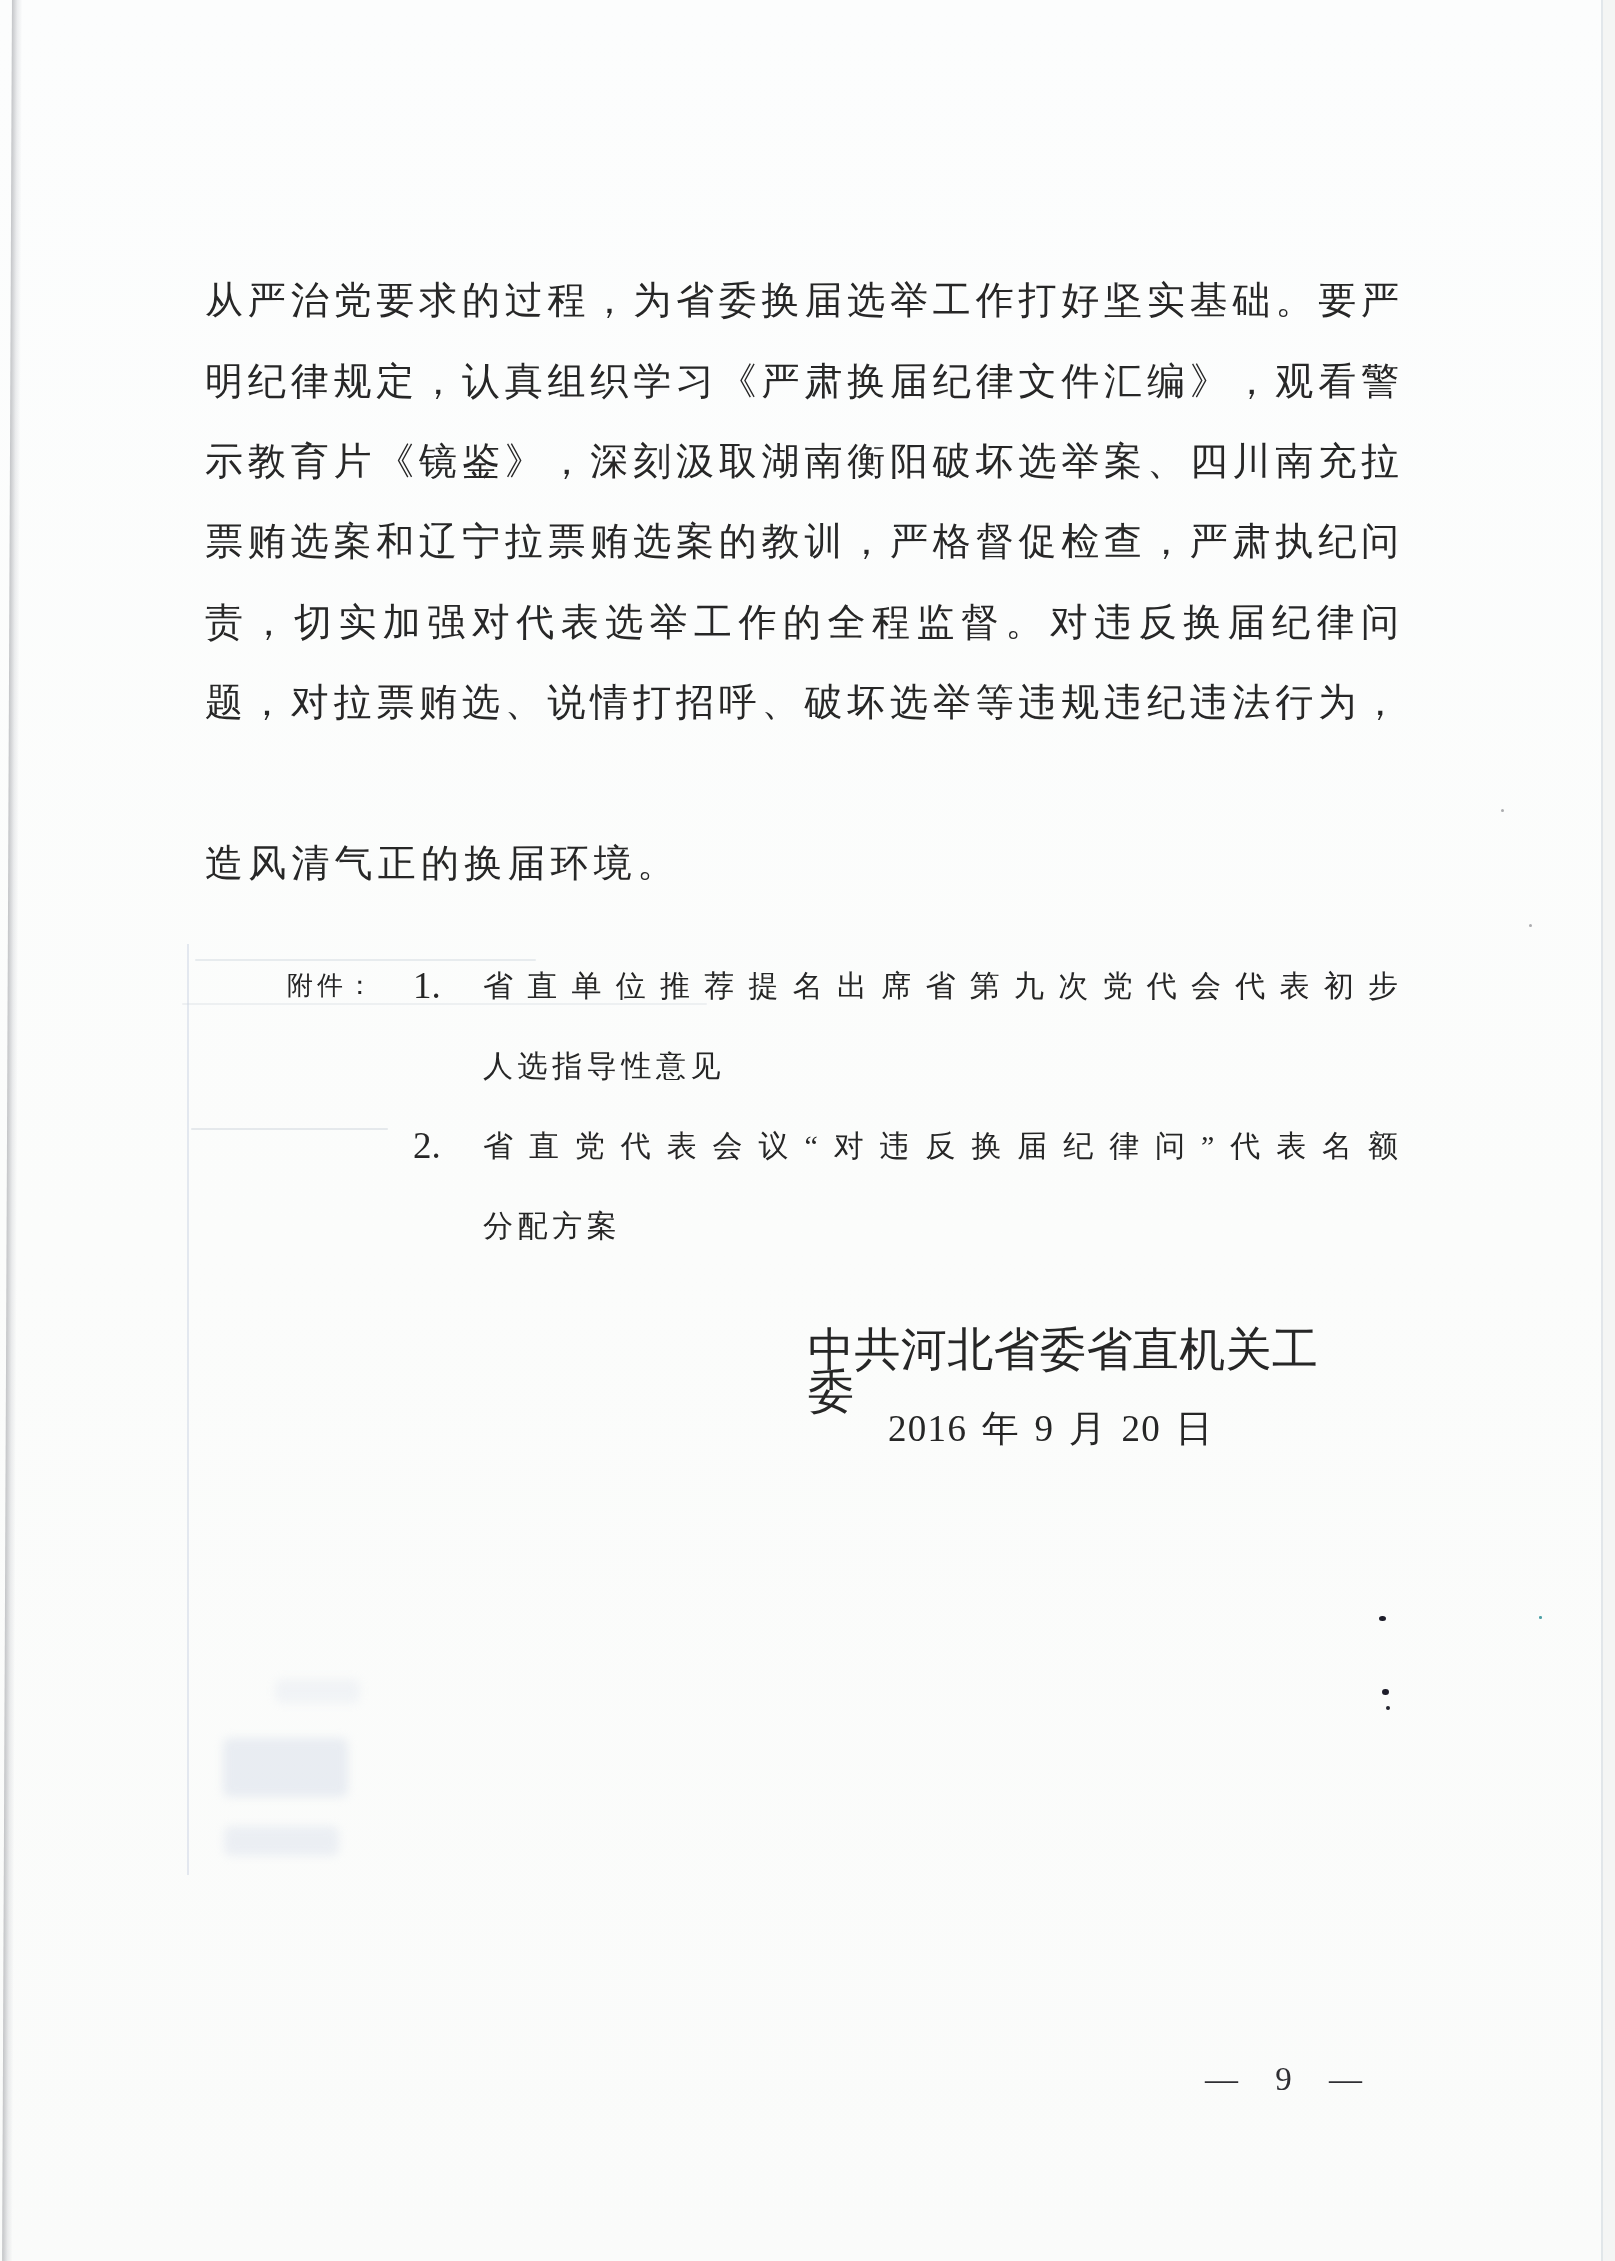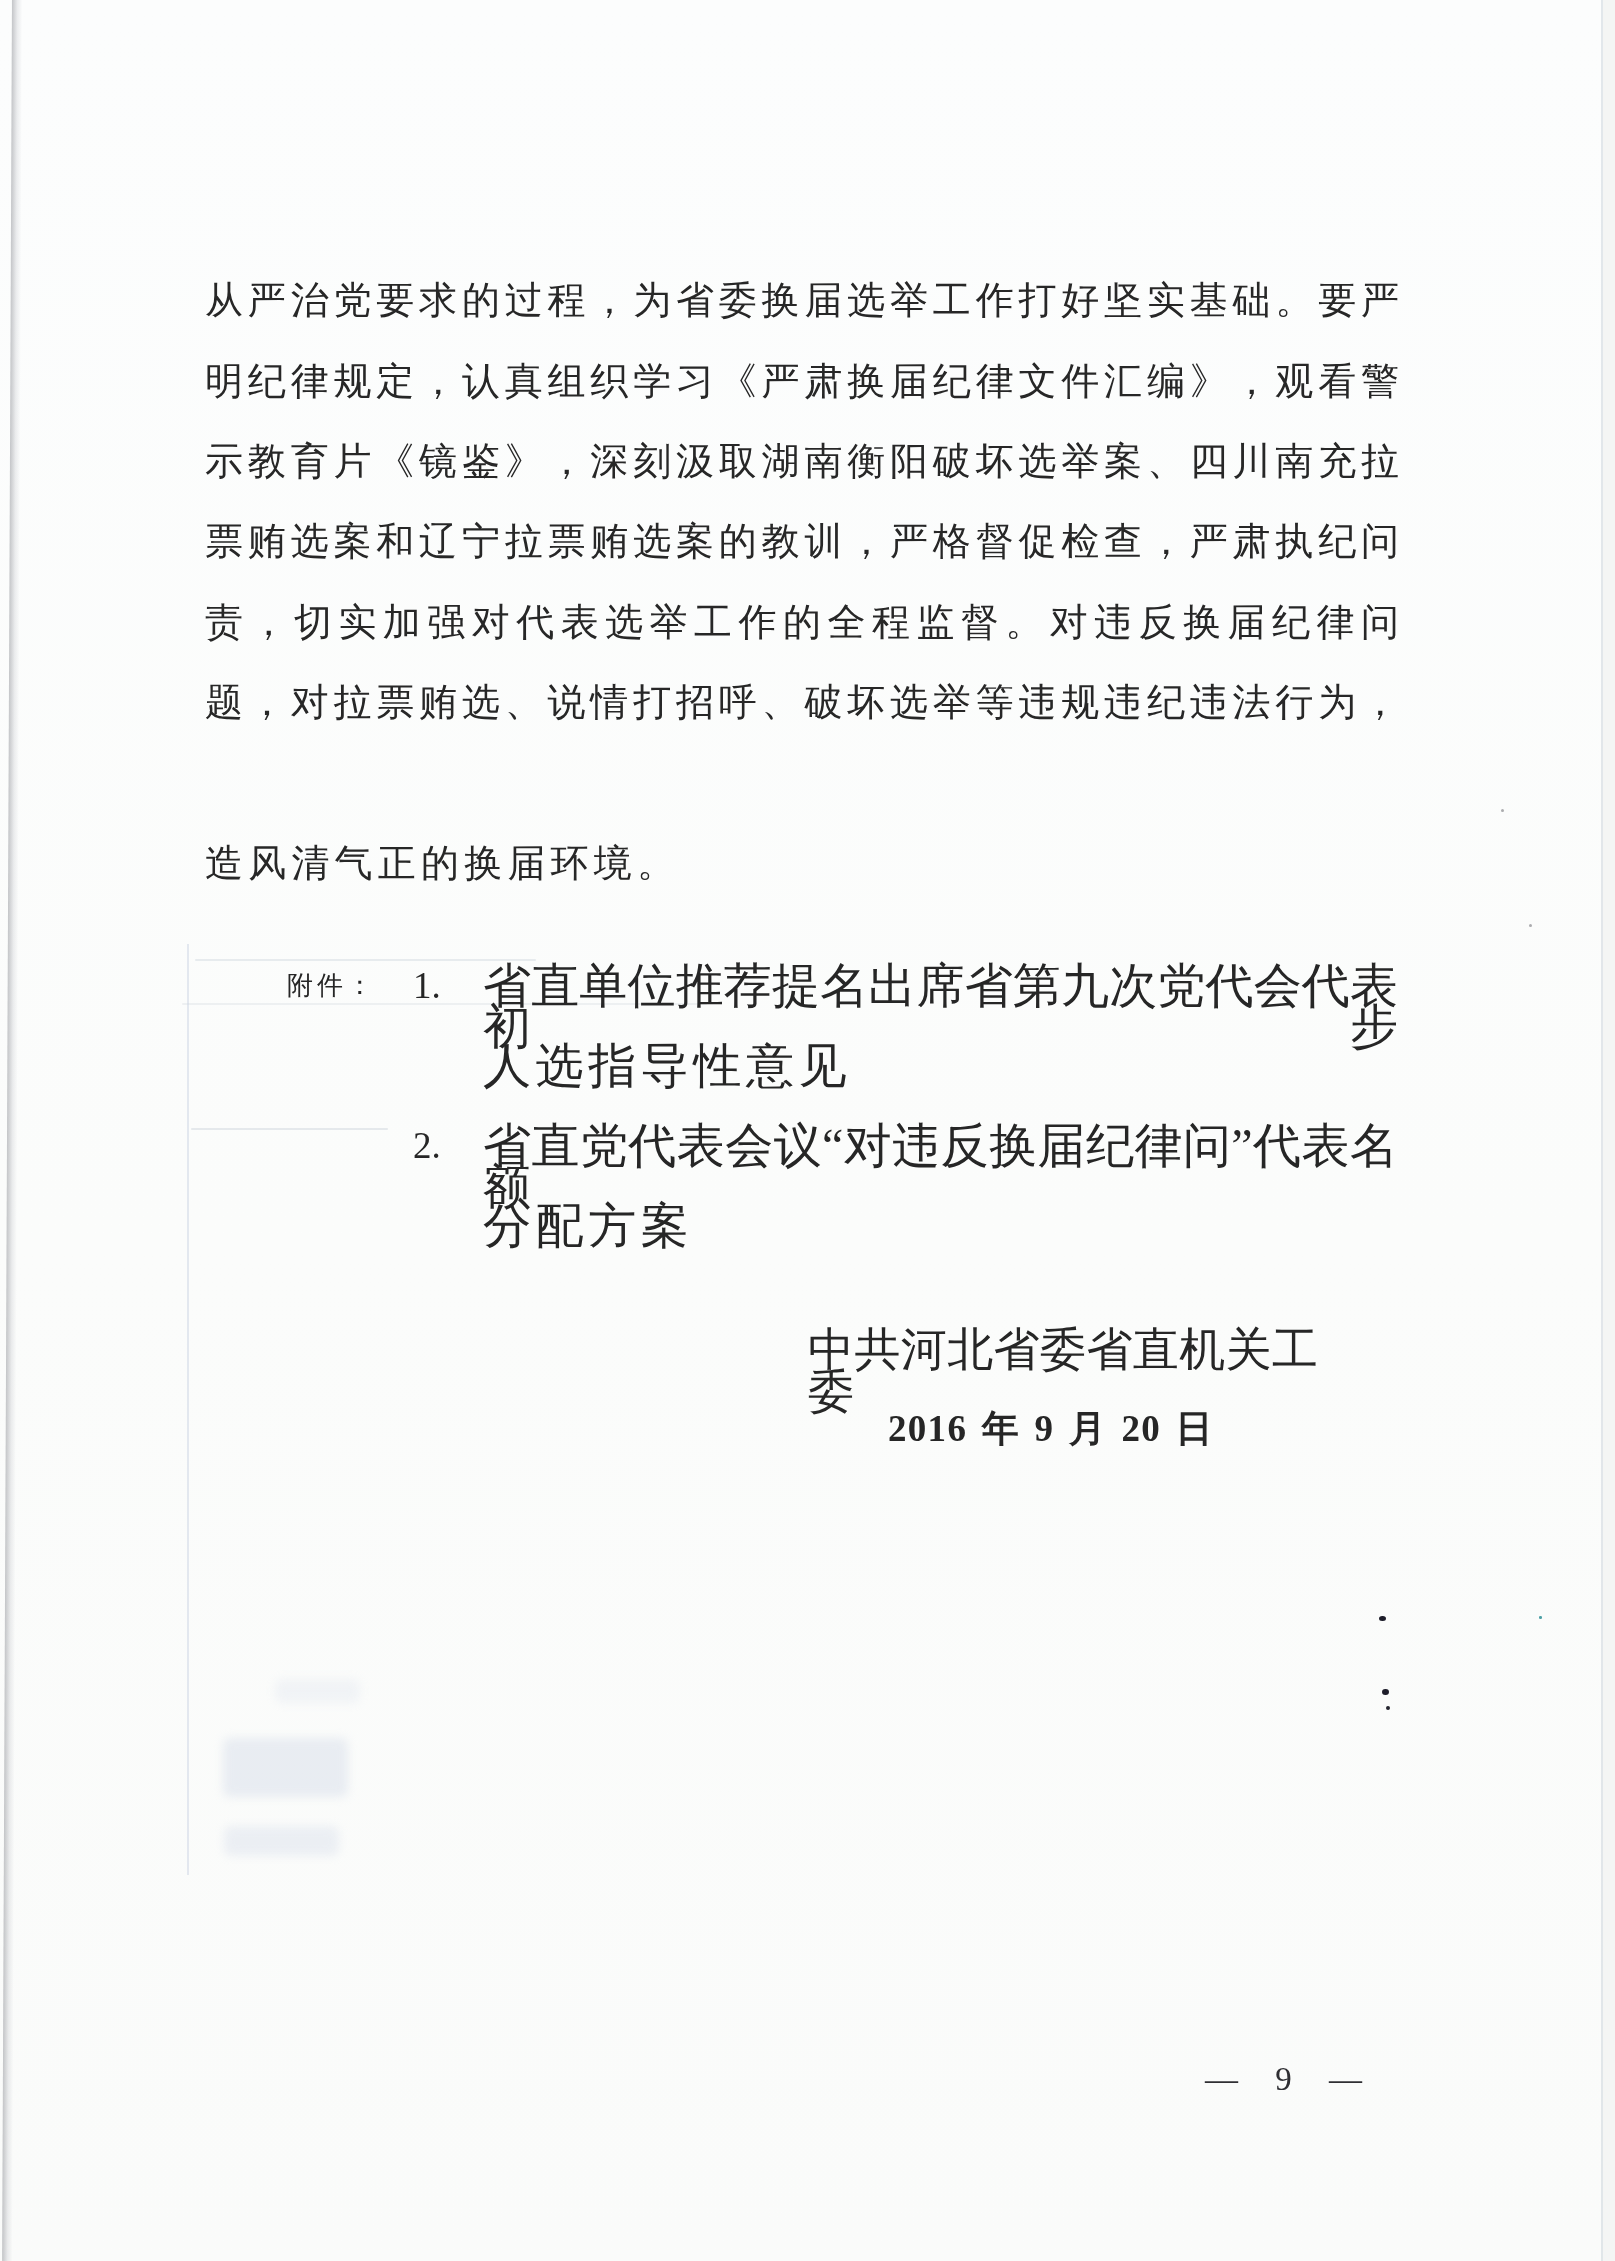--- a/index.html
+++ b/index.html
@@ -53,31 +53,31 @@
   .bline {
     position: absolute; left: 205px; width: 1194px;
     font-size: 38px; line-height: 41px;
     text-align: justify; text-align-last: justify;
     white-space: normal; color: #272727;
   }
   .bline.last { text-align-last: left; letter-spacing: 5.2px; }
 
   .att-label { position: absolute; left: 287px; top: 965px; font-size: 26px; line-height: 41px; letter-spacing: 3.9px; }
   .att-num   { position: absolute; left: 413px; font-size: 37px; line-height: 41px; }
-  .att-line  { position: absolute; left: 483px; font-size: 48px; line-height: 41px; letter-spacing: 4.6px; }
+  .att-line  { position: absolute; left: 483px; font-size: 30px; line-height: 41px; letter-spacing: 4.6px; }
   .att-line.just { width: 915px; letter-spacing: 0; text-align: justify; text-align-last: justify; }
 
   .signature {
     position: absolute; left: 808px; top: 1329px; width: 510px;
     font-size: 46px; line-height: 42px;
     text-align: justify; text-align-last: justify;
   }
   .docdate {
     position: absolute; left: 888px; top: 1408px;
-    font-size: 37px; line-height: 41px; letter-spacing: 1.3px; word-spacing: 3.9px; font-weight: bold;
+    font-size: 37px; line-height: 41px; letter-spacing: 1.3px; word-spacing: 3.9px;
   }
   .pageno {
     position: absolute; left: 1205px; top: 2061px; width: 157px;
     font-size: 33px; line-height: 37px; color: #2f2f33;
     text-align: justify; text-align-last: justify;
   }
 </style>
 </head>
 <body>
 

